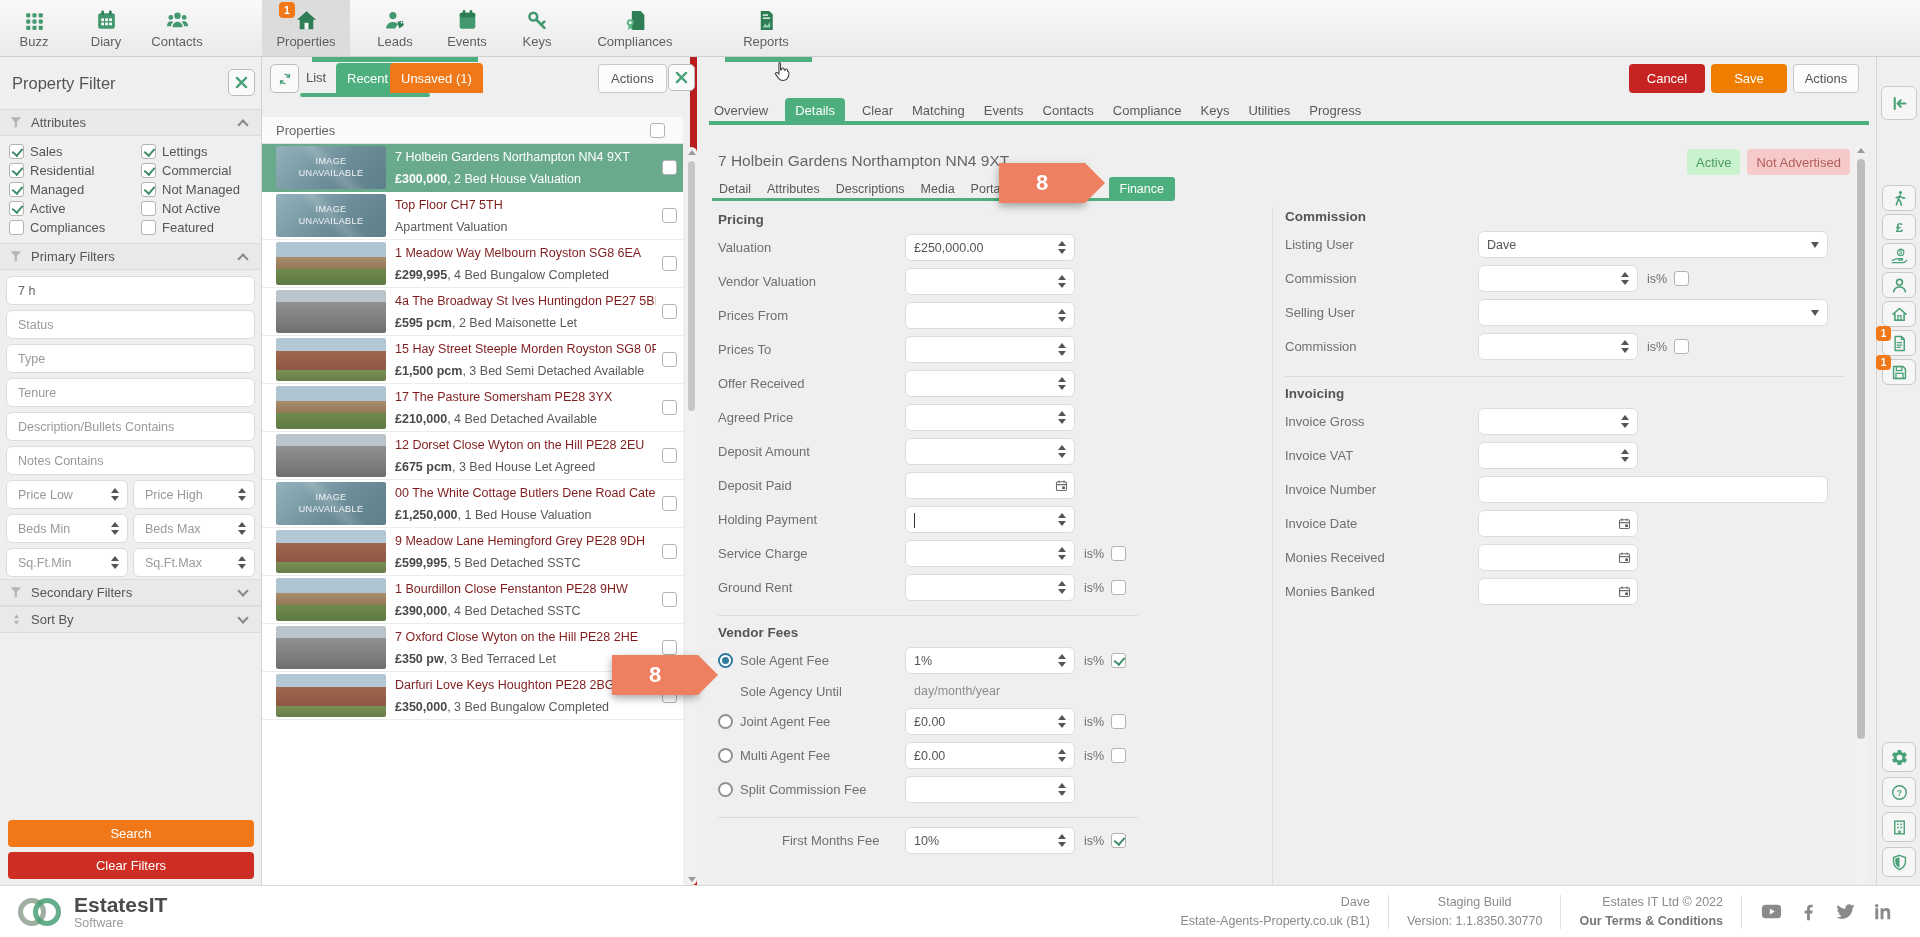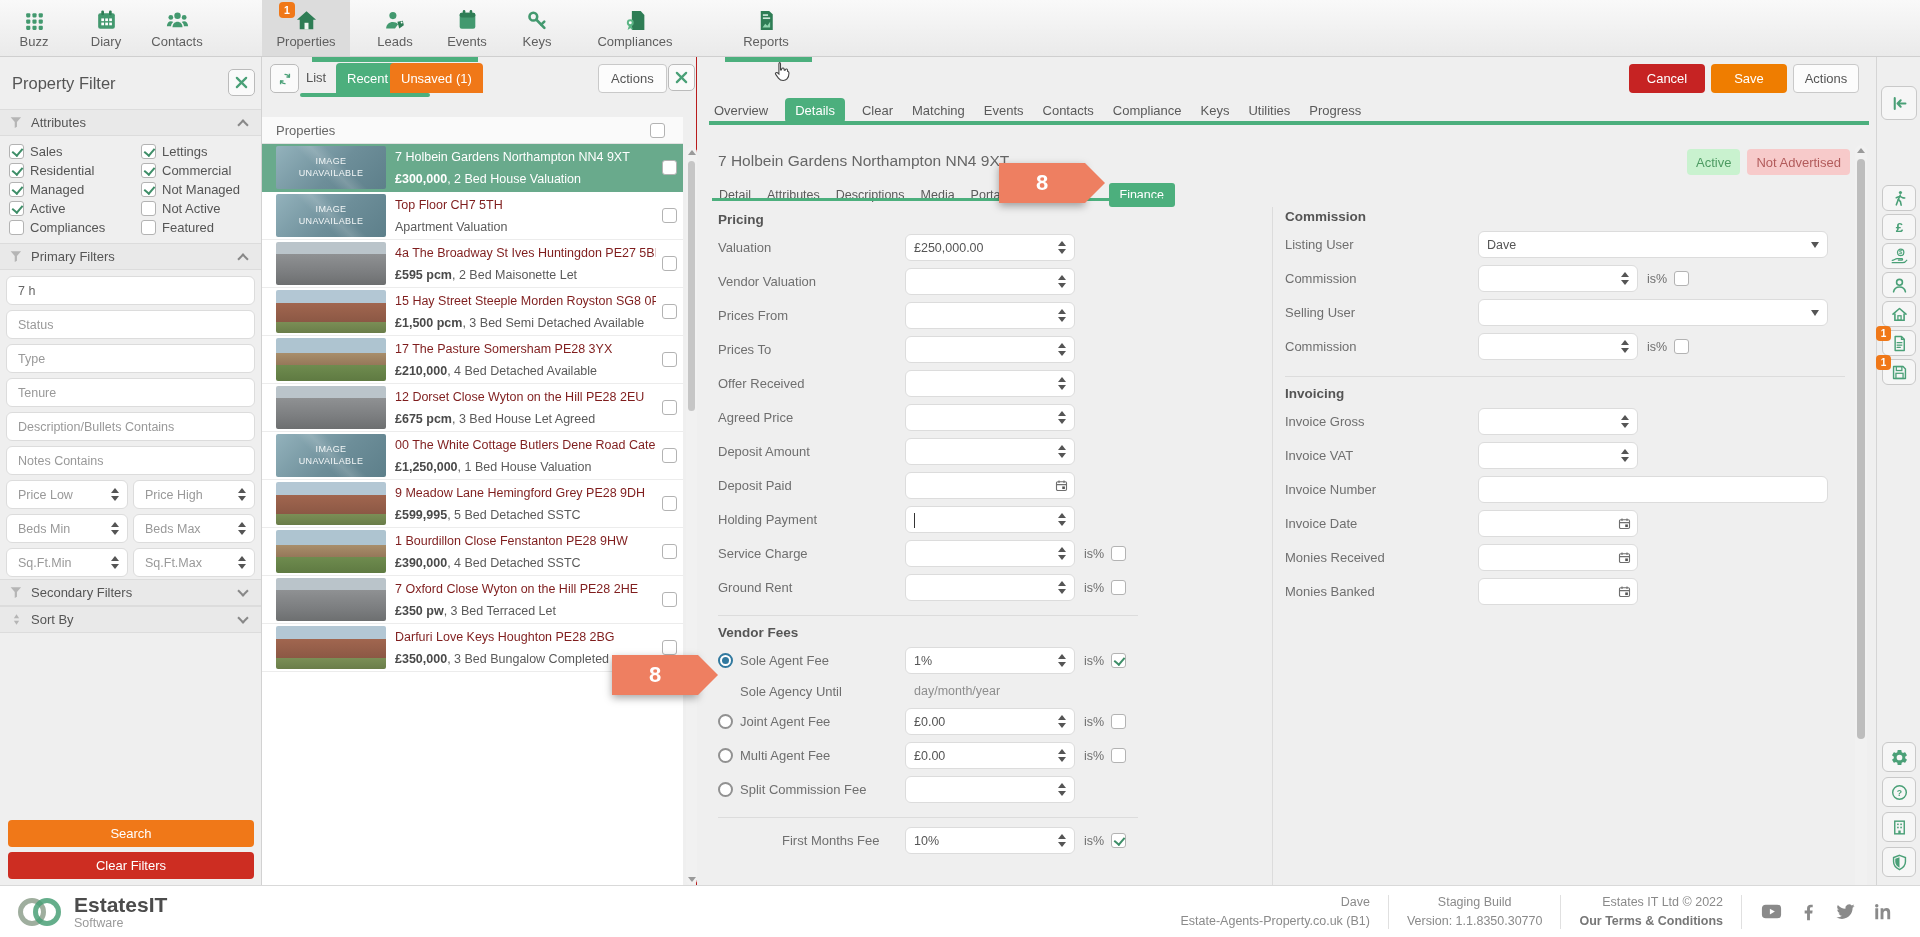--- a/index.html
+++ b/index.html
@@ -54,21 +54,21 @@
     gap:3px;cursor:pointer;flex:none;}
   .spin i{width:0;height:0;border-left:4px solid transparent;border-right:4px solid transparent;display:block;}
   .spin .up{border-bottom:5px solid #555;}
   .spin .dn{border-top:5px solid #555;}
   .finput .spin{position:absolute;right:0;top:0;bottom:0;}
   .panelbtn{position:absolute;left:8px;width:246px;height:27px;border:none;border-radius:4px;color:#fff;
     font-size:13px;font-family:inherit;cursor:pointer;}
   #btn-filter-search{top:763px;background:#f07818;}
   #btn-clear-filters{top:795px;background:#cd2d22;}
   
-  #listpanel{position:absolute;left:262px;top:57px;width:435px;height:828px;background:#efefef;border-right:1px solid #b91c1c;}
+  #listpanel{position:absolute;left:262px;top:57px;width:435px;height:828px;background:#efefef;border-right:7px solid #b91c1c;}
   #list-toolbar{position:relative;height:43px;}
   .toolbtn{position:absolute;top:7px;width:29px;height:29px;border:1px solid #bbb;border-radius:5px;background:#fafafa;
     display:flex;align-items:center;justify-content:center;cursor:pointer;}
   .toolbtn svg{width:16px;height:16px;}
   #list-label{position:absolute;left:44px;top:13px;font-size:13px;color:#555;cursor:pointer;}
   .chip{position:absolute;top:6px;height:30px;display:flex;align-items:center;padding:0 11px;border-radius:4px 4px 0 0;
     color:#fff;font-size:13px;cursor:pointer;}
   #chip-recent{left:74px;background:#4caf7d;}
   #chip-unsaved{left:128px;background:#f07818;}
   #list-underline{position:absolute;left:38px;top:36px;width:130px;height:4px;background:#4caf7d;border-radius:2px;}
@@ -114,21 +114,21 @@
   #btn-save{position:absolute;left:1014px;top:7px;width:76px;height:29px;background:#ef7d00;color:#fff;border:none;
     border-radius:4px;font-size:13px;font-family:inherit;cursor:pointer;}
   #btn-dactions{position:absolute;left:1096px;top:7px;width:66px;height:29px;background:#fcfcfc;color:#555;
     border:1px solid #c9c9c9;border-radius:4px;font-size:13px;font-family:inherit;cursor:pointer;}
   #dtitle{position:absolute;left:21px;top:95px;font-size:15.5px;color:#666;}
   #dbadges{position:absolute;left:990px;top:92px;display:flex;gap:7px;}
   .badge{height:26px;display:flex;align-items:center;padding:0 9px;border-radius:4px;font-size:13px;}
   .badge.green{background:#c9f2cf;color:#4d9b62;}
   .badge.red{background:#f7caca;color:#b25b5b;}
   #subtabs{position:absolute;left:21px;top:120px;display:flex;gap:14px;align-items:center;font-size:12.5px;color:#5a5a5a;}
-  .stab{cursor:pointer;padding:4px 1px;white-space:nowrap;margin-top:6px;}
+  .stab{cursor:pointer;padding:4px 1px;white-space:nowrap;}
   .stab.active{background:#4caf7d;color:#fff;border-radius:3px;padding:5px 11px;margin-left:52px;}
   #subtabs-underline{position:absolute;left:15px;top:141px;width:450px;height:3px;background:#4caf7d;}
   .sechead{font-size:13.5px;font-weight:bold;color:#555;}
   #col-left{position:absolute;left:21px;top:155px;width:420px;}
   #col-right{position:absolute;left:588px;top:152px;width:560px;}
   #vrule{position:absolute;left:575px;top:150px;width:1px;height:680px;background:#dcdcdc;}
   .hrule{height:1px;background:#dcdcdc;margin:9px 0;}
   .frow{display:flex;align-items:center;height:27px;margin-top:7px;}
   .flabel{width:187px;font-size:13px;color:#6f6f6f;flex:none;}
   .fld{width:170px;height:27px;background:#fff;border:1px solid #dcdcdc;border-radius:6px;display:flex;
@@ -525,20 +525,28 @@
     <div class="thumb unavail">
          <span class="unavail-txt">IMAGE UNAVAILABLE</span>
         </div>
     <div class="ptxt">
       <div class="ptitle">Top Floor CH7 5TH</div>
       <div class="pline"><span class="pprice"></span><span>Apartment Valuation</span></div>
     </div>
     <span class="cb"></span>
       </div>
       <div class="prow">
+    <div class="thumb ph0"></div>
+    <div class="ptxt">
+      <div class="ptitle">1 Meadow Way Melbourn Royston SG8 6EA</div>
+      <div class="pline"><span class="pprice">£299,995</span><span>, 4 Bed Bungalow Completed</span></div>
+    </div>
+    <span class="cb"></span>
+      </div>
+      <div class="prow">
     <div class="thumb ph1"></div>
     <div class="ptxt">
       <div class="ptitle">4a The Broadway St Ives Huntingdon PE27 5BN</div>
       <div class="pline"><span class="pprice">£595 pcm</span><span>, 2 Bed Maisonette Let</span></div>
     </div>
     <span class="cb"></span>
       </div>
       <div class="prow">
     <div class="thumb ph2"></div>
     <div class="ptxt">

